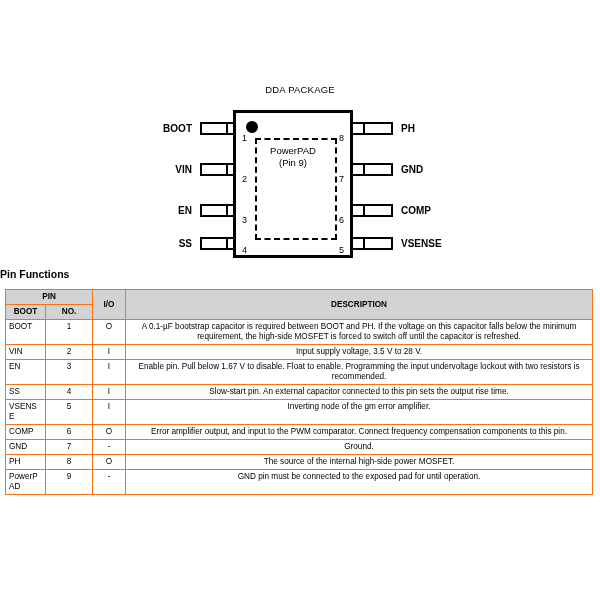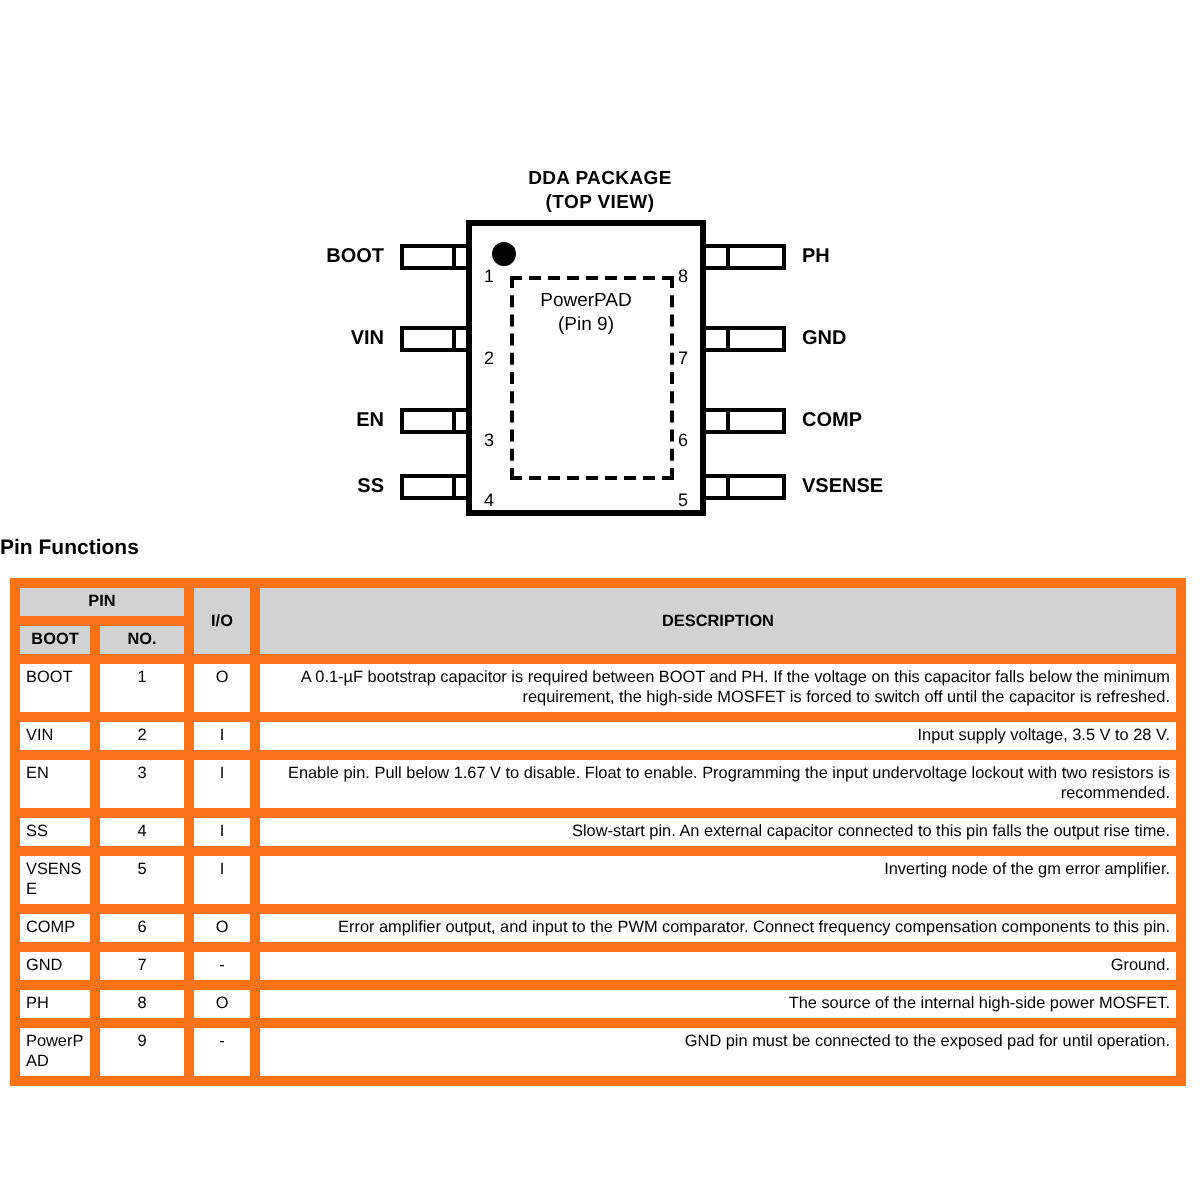--- a/index.html
+++ b/index.html
@@ -23,21 +23,21 @@
     left: 0;
     top: 0;
     width: 600px;
     height: 268px;
   }
   .pkg-title {
     position: absolute;
     left: 0;
     right: 0;
     text-align: center;
-    font-weight: bold;
+    font-weight: normal;
     font-size: 9.5px;
     letter-spacing: .2px;
   }
   .pkg-title.l1 { top: 84px; }
   .pkg-title.l2 { top: 96px; }
 
   
   .chip-body {
     position: absolute;
     left: 233px;
@@ -119,47 +119,46 @@
   #pin-table {
     position: absolute;
     left: 5px;
     top: 289px;
     width: 588px;
     border-collapse: collapse;
     font-size: 8.2px;
     table-layout: fixed;
   }
   #pin-table th, #pin-table td {
-    border: 5px solid #f97316;
+    border: 1px solid #f97316;
     padding: 2px 3px;
     vertical-align: top;
     line-height: 10px;
     font-weight: normal;
   }
   #pin-table thead th {
     background: #d2d2d2;
     font-weight: bold;
     text-align: center;
     vertical-align: middle;
   }
   #pin-table td.c-name { width: 40px; text-align: left; word-break: break-all; }
   #pin-table td.c-no   { width: 47px; text-align: center; }
   #pin-table td.c-io   { width: 33px; text-align: center; }
-  #pin-table td.c-desc { text-align: right; }
+  #pin-table td.c-desc { text-align: center; }
   #pin-table col.name { width: 40px; }
   #pin-table col.no   { width: 47px; }
   #pin-table col.io   { width: 33px; }
 </style>
 </head>
 <body>
 
 <div id="pkg-diagram">
 
   <div class="pkg-title l1">DDA PACKAGE</div>
-  <div class="pkg-title l2">(TOP VIEW)</div>
 
   <div class="lead left" style="left:200px; top:122px; width:48px;">
     <div class="seg-a"></div>
     <div class="seg-b"></div>
   </div>
   <div class="lead left" style="left:200px; top:163px; width:48px;">
     <div class="seg-a"></div>
     <div class="seg-b"></div>
   </div>
   <div class="lead left" style="left:200px; top:204px; width:48px;">
@@ -254,21 +253,21 @@
       <tr>
         <td class="c-name">EN</td>
         <td class="c-no">3</td>
         <td class="c-io">I</td>
         <td class="c-desc">Enable pin. Pull below 1.67 V to disable. Float to enable. Programming the input undervoltage lockout with two resistors is recommended.</td>
       </tr>
       <tr>
         <td class="c-name">SS</td>
         <td class="c-no">4</td>
         <td class="c-io">I</td>
-        <td class="c-desc">Slow-start pin. An external capacitor connected to this pin falls the output rise time.</td>
+        <td class="c-desc">Slow-start pin. An external capacitor connected to this pin sets the output rise time.</td>
       </tr>
       <tr>
         <td class="c-name">VSENSE</td>
         <td class="c-no">5</td>
         <td class="c-io">I</td>
         <td class="c-desc">Inverting node of the gm error amplifier.</td>
       </tr>
       <tr>
         <td class="c-name">COMP</td>
         <td class="c-no">6</td>

